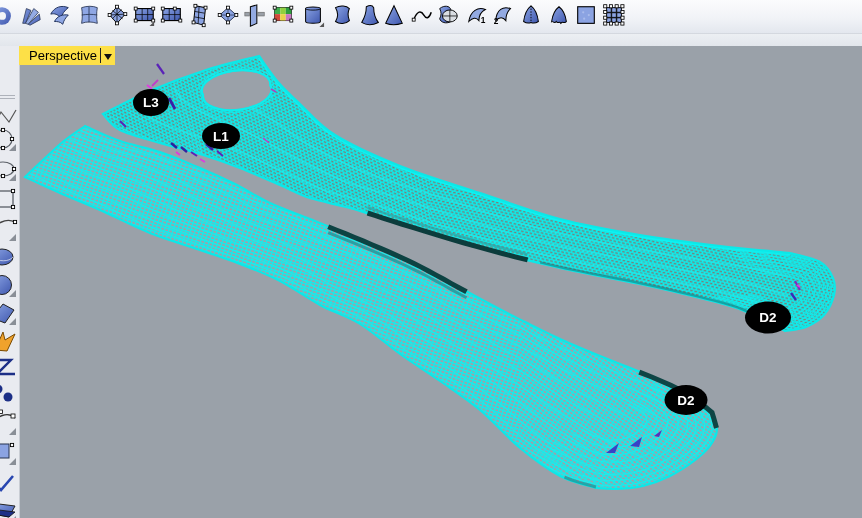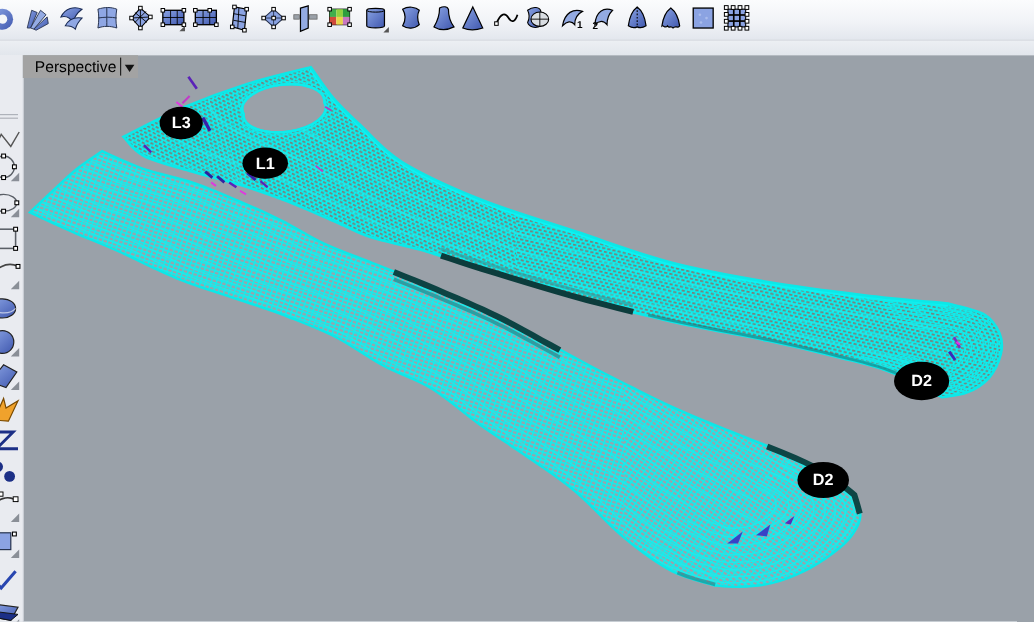--- a/index.html
+++ b/index.html
@@ -1,17 +1,17 @@
 <!DOCTYPE html>
 <html><head><meta charset="utf-8"><style>
 html,body{margin:0;padding:0;width:862px;height:518px;overflow:hidden;background:#e8ebf0;font-family:"Liberation Sans",sans-serif}
 #toolbar{position:absolute;left:0;top:0;width:862px;height:33px;background:linear-gradient(#fbfcfd,#f1f3f7 55%,#e3e7ee);border-bottom:1px solid #d4d8df}
 #tb2{position:absolute;left:0;top:34px;width:862px;height:12px;background:linear-gradient(#eceff3,#e2e6ec)}
 #sidebar{position:absolute;left:0;top:46px;width:19px;height:472px;background:#e9ebf0;overflow:hidden;border-right:1px solid #c9cdd4}
-#vplabel{position:absolute;left:19px;top:46px;width:96px;height:19px;background:#a3a3a3;color:#000;font-size:13px;line-height:19px}
+#vplabel{position:absolute;left:19px;top:46px;width:96px;height:19px;background:#fde047;color:#000;font-size:13px;line-height:19px}
 #vplabel span.t{position:absolute;left:10px;top:0}
 #vplabel .sep{position:absolute;left:81px;top:2px;width:1px;height:15px;background:#222}
 #vplabel .arr{position:absolute;left:85px;top:8px;width:0;height:0;border-left:4.5px solid transparent;border-right:4.5px solid transparent;border-top:6px solid #111}
 </style></head><body>
 <svg width="862" height="518" viewBox="0 0 862 518" style="position:absolute;left:0;top:0">
 <defs>
 <pattern id="pt" width="4.4" height="5.6" patternUnits="userSpaceOnUse" patternTransform="rotate(13)">
  <rect width="4.4" height="5.6" fill="#0af0f0"></rect>
  <rect x="0.7" y="0.75" width="2.7" height="1.5" fill="#78817a"></rect>
  <rect x="-1.5" y="3.55" width="2.7" height="1.5" fill="#78817a"></rect>

